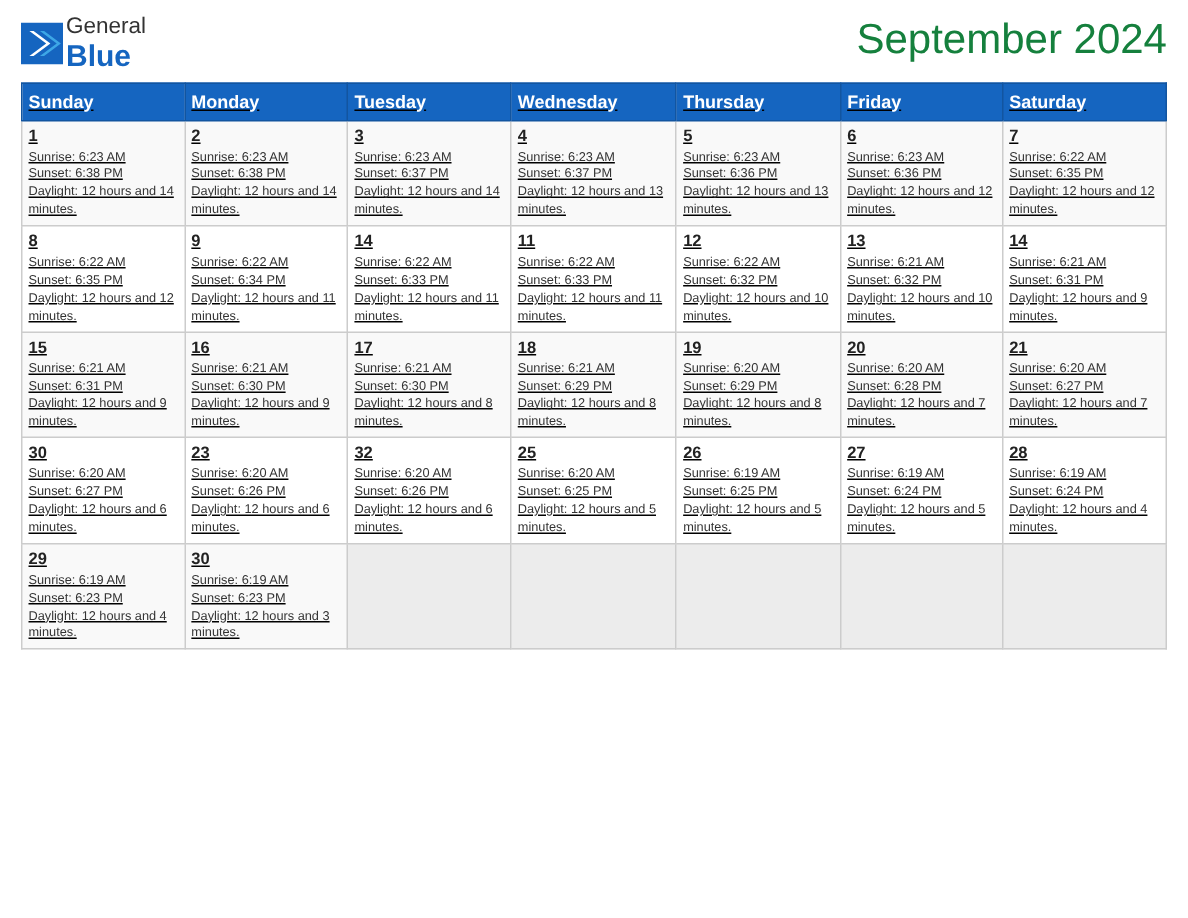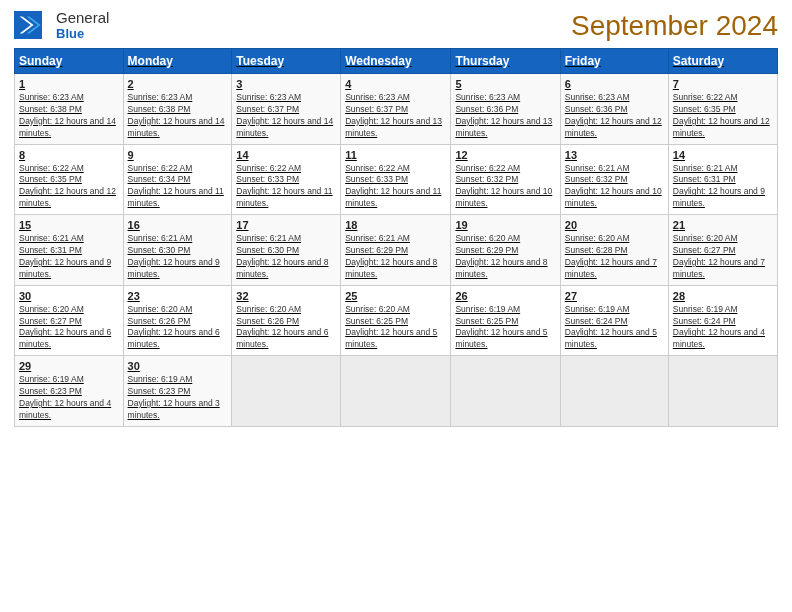--- a/index.html
+++ b/index.html
@@ -18,49 +18,49 @@
     }
     .header {
       display: flex;
       justify-content: space-between;
       align-items: flex-start;
       margin-bottom: 6px;
     }
     .logo {
       display: flex;
       align-items: center;
-      gap: 12px;
+      gap: 0px;
     }
     .logo-text {
       display: flex;
       flex-direction: column;
       line-height: 1.1;
     }
     .logo-general {
       font-size: 15px;
       font-weight: 400;
       color: #333;
     }
     .logo-blue {
-      font-size: 13px;
+      font-size: 20px;
       font-weight: 700;
       color: #1565c0;
     }
     .logo-icon {
       width: 28px;
       height: 28px;
       margin-right: 2px;
     }
     .title-area {
       text-align: right;
     }
     .month-title {
       font-size: 28px;
       font-weight: 400;
-      color: #a16207;
+      color: #15803d;
     }
     .location {
       font-size: 13px;
       color: #444;
     }
     .calendar-table {
       width: 100%;
       border-collapse: collapse;
       font-size: 9.5px;
       text-decoration: underline;

